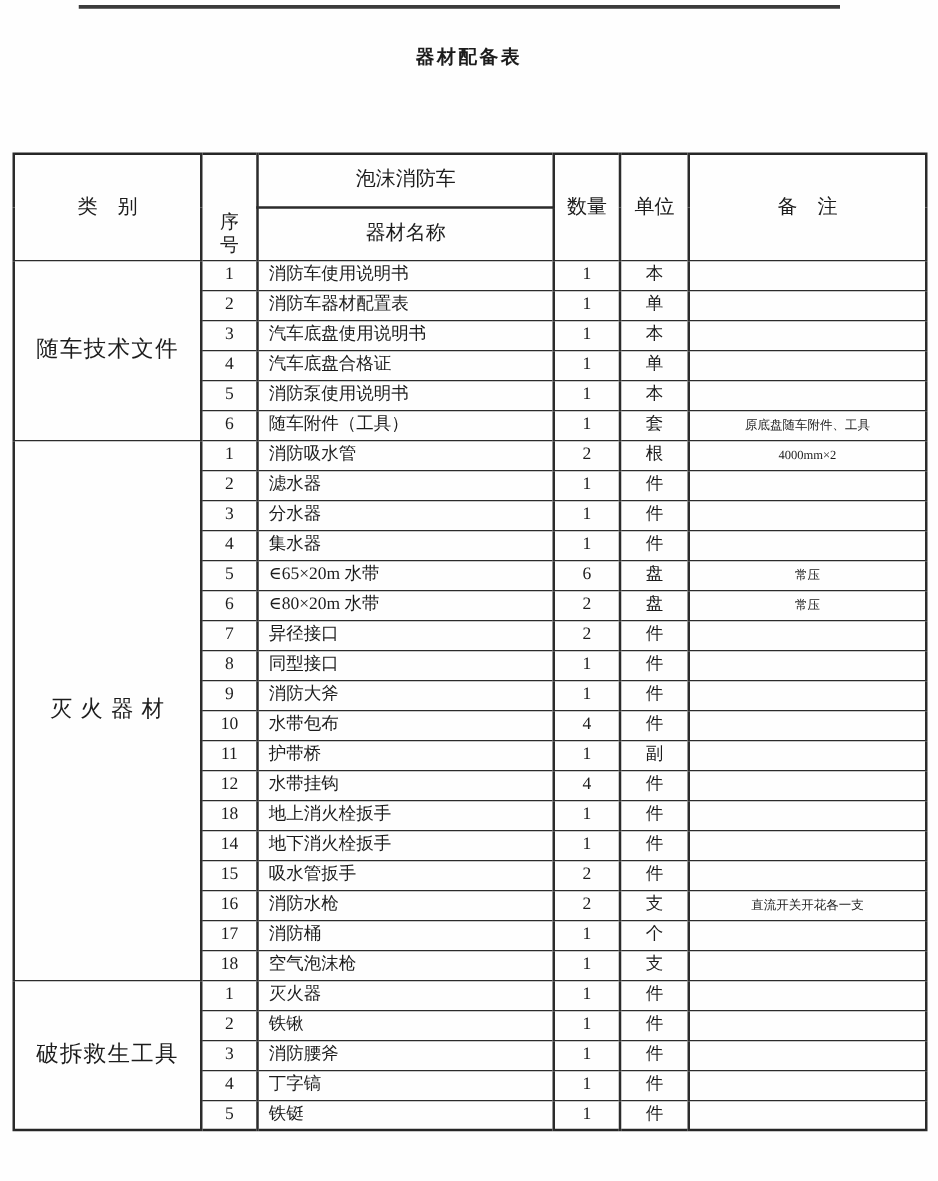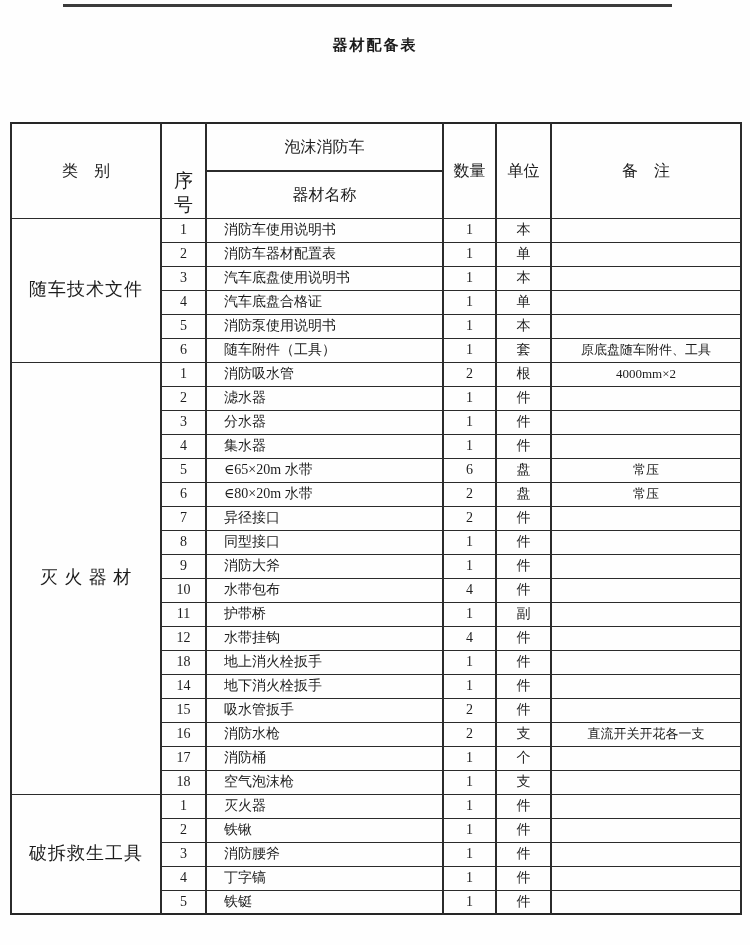--- a/index.html
+++ b/index.html
@@ -47,36 +47,36 @@
   .equip thead th { height: 36px; font-weight: normal; font-size: 16px; }
   .equip thead th.h-vehicle { border-bottom-width: 2px; text-align: center; }
   .equip tbody td { height: 24px; }
 
   .h-serial span {
     display: inline-block;
     width: 1.05em;
     line-height: 1.25;
     word-break: break-all;
     white-space: normal;
-    font-size: 19px;
+    font-size: 15px;
     margin-top: 44px;
   }
 
   td.cat {
     font-size: 18px;
     letter-spacing: 1px;
     white-space: normal;
   }
   td.c-name {
     text-align: left;
-    padding-left: 17px;
+    padding-left: 8px;
   }
   td.c-no, td.c-qty { font-size: 14px; }
   td.c-unit { font-size: 14px; }
-  td.c-remark { font-size: 13px; }
+  td.c-remark { font-size: 10px; }
 </style>
 </head>
 <body>
 
 <div class="page">
 
   <div class="top-rule"></div>
 
   <h1 class="title">器材配备表</h1>
 

